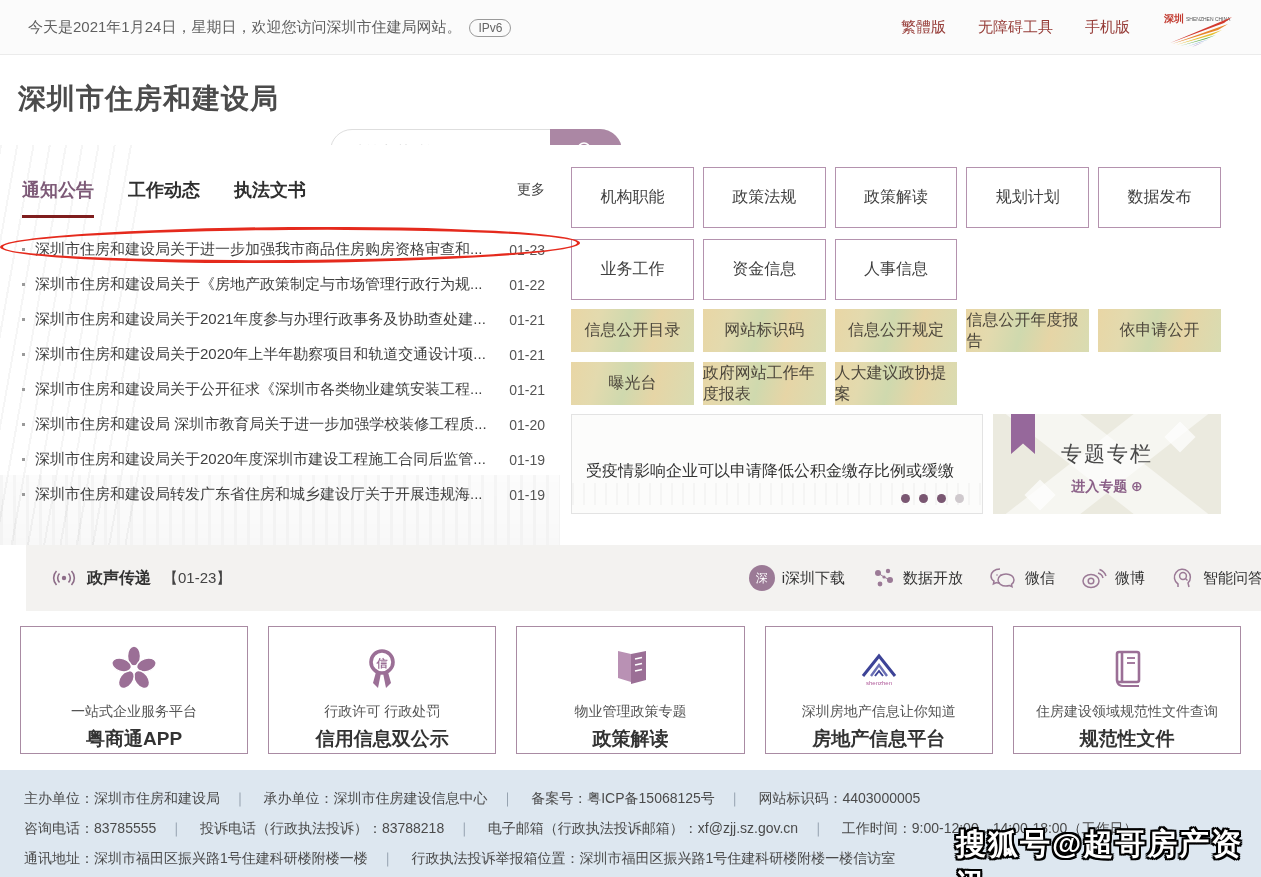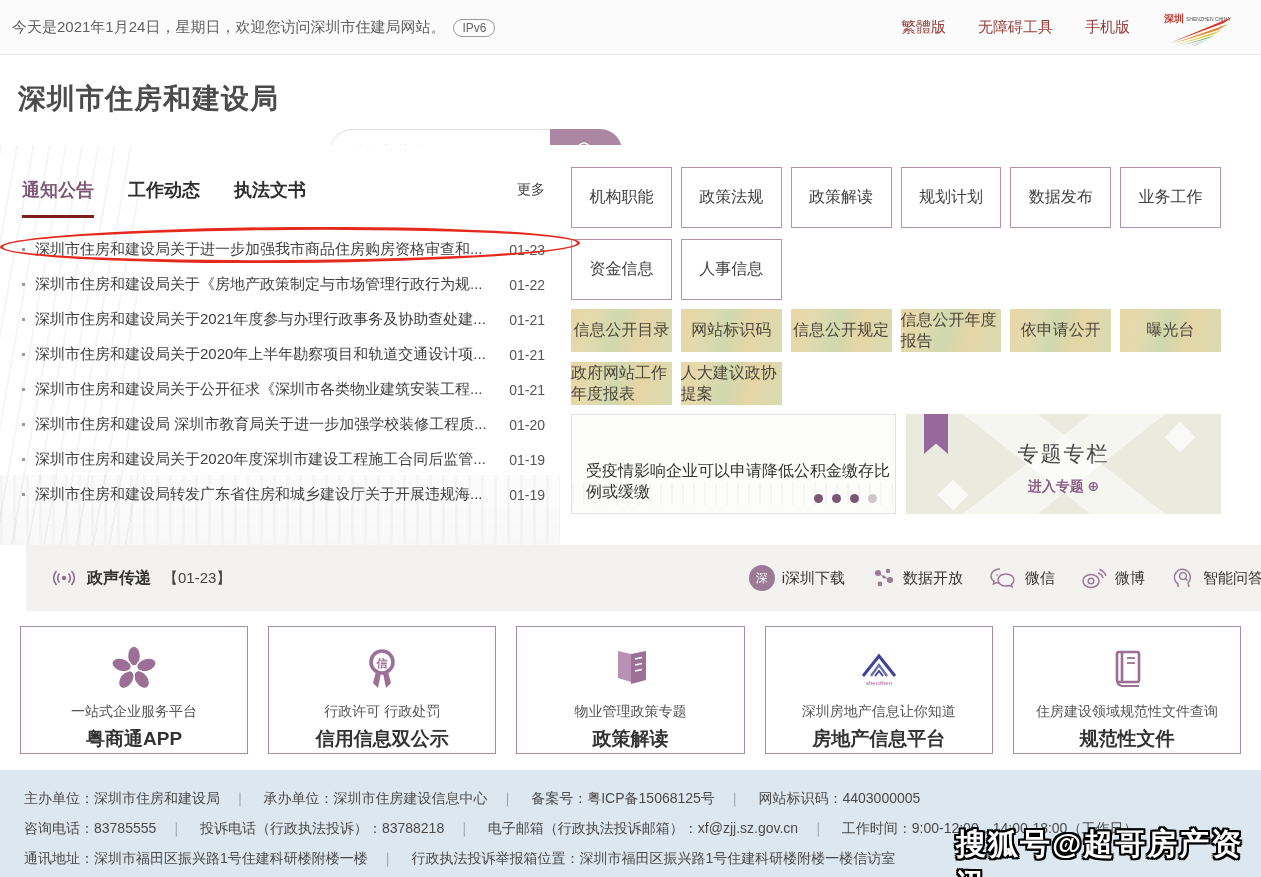--- a/index.html
+++ b/index.html
@@ -2,21 +2,21 @@
 <html><head>
 <meta charset="utf-8">
 <style>
   * { margin:0; padding:0; box-sizing:border-box; }
   html,body { background:#fff; }
   body { font-family:"Liberation Sans","DejaVu Sans",sans-serif; }
   .page { position:relative; width:1261px; height:877px; overflow:hidden; background:#fff; margin:0 auto; }
 
   
   .topbar { position:absolute; left:0; top:0; width:100%; height:55px; background:#fbfbfb; border-bottom:1px solid #ebebeb; }
-  .welcome { position:absolute; left:12px; top:0; height:55px; display:flex; align-items:center; font-size:15px; color:#5f5f5f; gap:8px; }
+  .welcome { position:absolute; left:28px; top:0; height:55px; display:flex; align-items:center; font-size:15px; color:#5f5f5f; gap:8px; }
   .ipv6 { border:1px solid #9a9a9a; border-radius:9px; font-size:12px; color:#666; padding:1px 8px; }
   .toplinks { position:absolute; right:25px; top:0; height:55px; display:flex; align-items:center; gap:32px; }
   .toplinks a { font-size:15px; color:#963c38; text-decoration:none; cursor:pointer; }
 
   
   .header { position:absolute; left:0; top:56px; width:100%; height:89px; background:#fff; }
   .site-title { position:absolute; left:18px; top:24px; font-size:28px; font-weight:600; color:#4b4b4b; letter-spacing:1px; }
   .search { position:absolute; left:330px; top:73px; width:292px; height:44px; border:1px solid #dedede; border-radius:22px; background:#fff; display:flex; }
   .search input { flex:1; border:none; outline:none; background:transparent; padding:0 0 0 20px; font-size:15px; color:#333; font-family:inherit; }
   .search input::placeholder { color:#9a9a9a; }
@@ -40,30 +40,30 @@
   .more { margin-left:auto; font-size:14px; color:#444; cursor:pointer; padding-top:3px; }
   .notice ul { list-style:none; margin-top:14px; }
   .notice li { display:flex; align-items:center; height:35px; cursor:pointer; }
   .bullet { width:3px; height:3px; background:#9a9a9a; margin-right:10px; flex:none; }
   .n-title { flex:1; font-size:15px; color:#3f3f3f; white-space:nowrap; overflow:hidden; }
   .n-date { margin-left:12px; font-size:14px; color:#555; flex:none; }
   .red-ellipse { position:absolute; left:0px; top:227px; width:580px; height:36px; border:3px solid #e52a1d; border-radius:50%; transform:rotate(-0.4deg); z-index:50; pointer-events:none; }
 
   
   .quick { position:absolute; left:571px; top:167px; width:650px; z-index:2; }
-  .grid { display:grid; grid-template-columns:repeat(6,1fr); column-gap:9px; }
+  .grid { display:grid; grid-template-columns:repeat(5,1fr); column-gap:9px; }
   .grid.plain { row-gap:11px; }
   .grid.colored { row-gap:10px; margin-top:9px; }
   .qbox { height:61px; background:#fff; border:1px solid #b492ae; display:flex; align-items:center; justify-content:center; font-size:16px; color:#3f3f3f; cursor:pointer; }
   .cbox { height:43px; display:flex; align-items:center; justify-content:center; font-size:16px; color:#4d473c; cursor:pointer;
           background:linear-gradient(105deg,#e9d6a5 0%,#e3daae 22%,#cfd9ae 45%,#e6d5a6 68%,#d8dcb2 100%); }
 
   
   .banner-row { display:flex; gap:10px; margin-top:9px; height:100px; }
-  .carousel { position:relative; width:325px; border:1px solid #e3e3e3; background:#fcfcfb; cursor:pointer; overflow:hidden; }
+  .carousel { position:relative; width:412px; border:1px solid #e3e3e3; background:#fcfcfb; cursor:pointer; overflow:hidden; }
   .car-sketch { position:absolute; left:0; right:0; bottom:8px; height:22px; opacity:.5;
                 background:repeating-linear-gradient(90deg, rgba(0,0,0,0.06) 0 2px, transparent 2px 11px); }
   .car-text { position:absolute; left:14px; top:46px; font-size:16px; color:#333; }
   .dots { position:absolute; right:18px; bottom:10px; display:flex; gap:9px; }
   .dot { width:9px; height:9px; border-radius:50%; background:#7a5772; cursor:pointer; }
   .dot.inactive { background:#cfc9cd; }
   .special { position:relative; flex:1; background:#ebeadf; overflow:hidden; cursor:pointer; }
   .xbar { position:absolute; left:50%; top:50%; width:320px; height:46px; background:rgba(255,255,255,.55); }
   .xbar.a { transform:translate(-50%,-50%) rotate(38deg); }
   .xbar.b { transform:translate(-50%,-50%) rotate(-38deg); }

